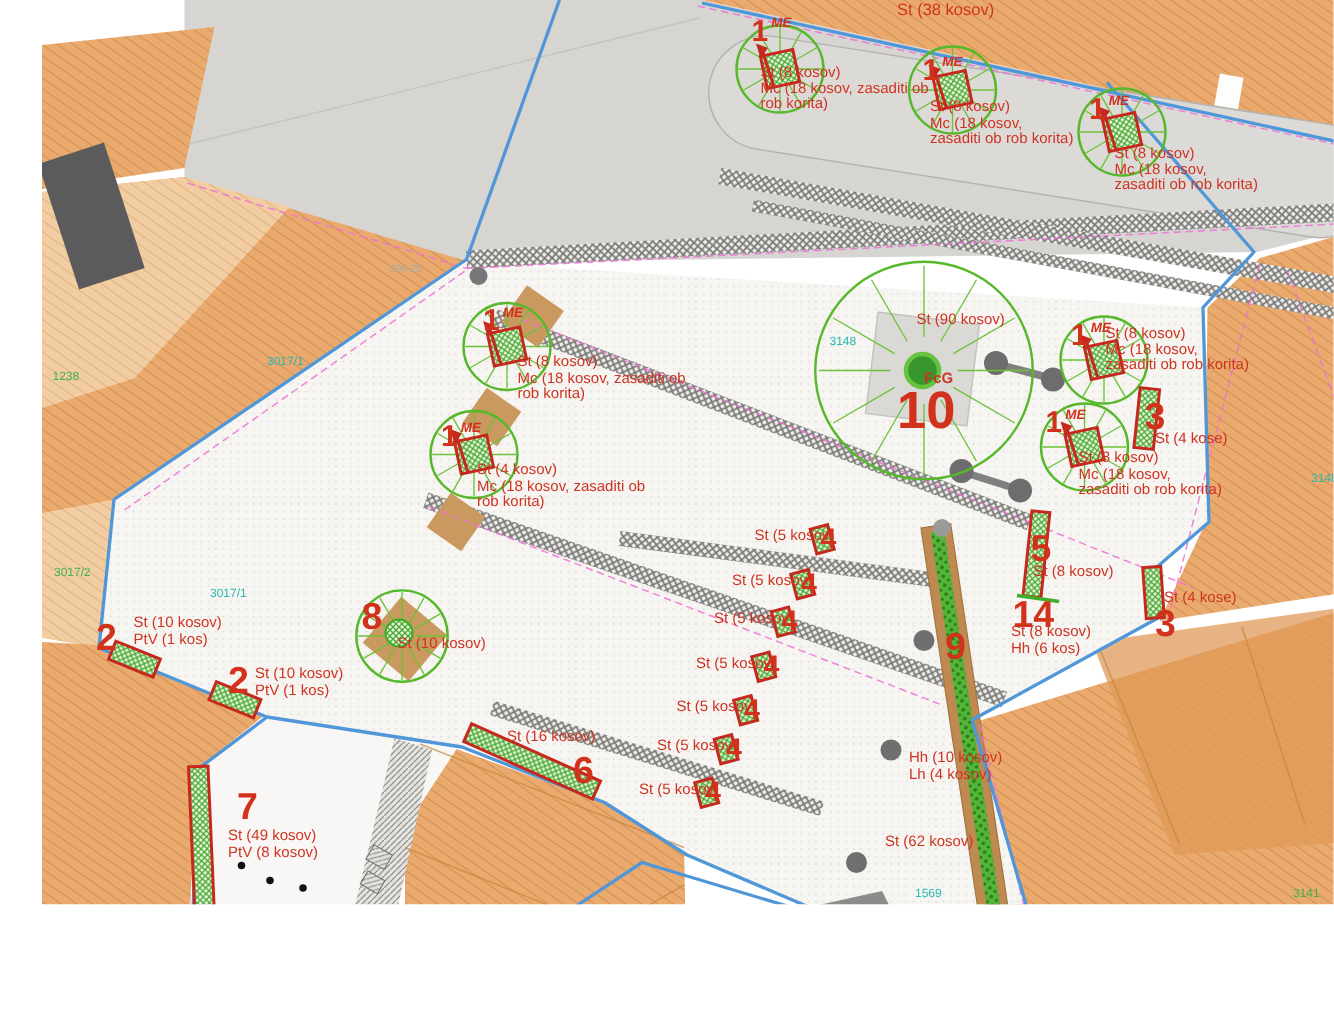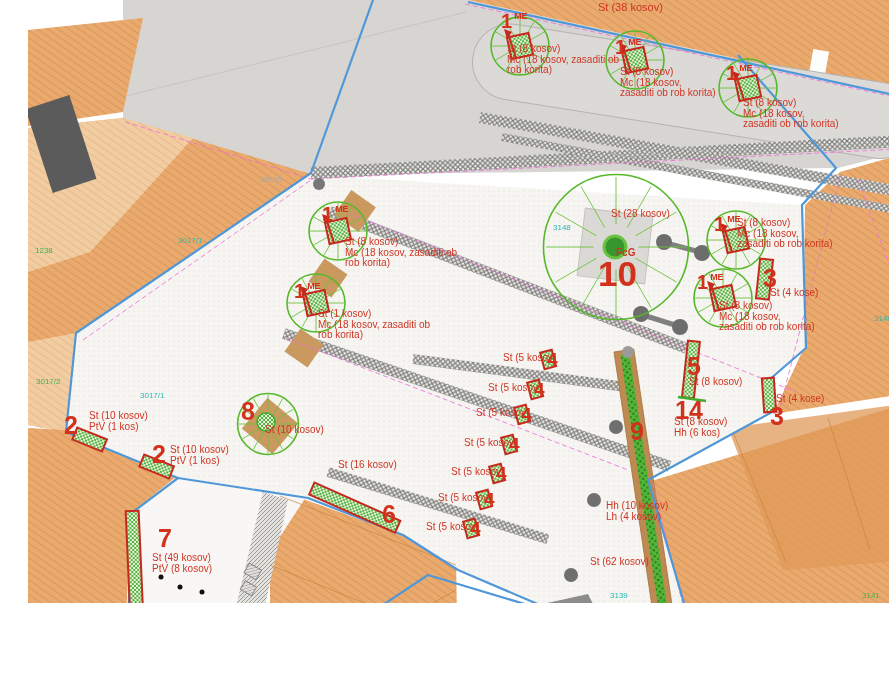--- a/index.html
+++ b/index.html
@@ -5,21 +5,21 @@
   html,body{margin:0;padding:0;background:#fff;}
   #plan{position:relative;width:889px;height:603px;overflow:hidden;background:#fff;
         font-family:"Liberation Sans",sans-serif;margin-left:28px;}
   #base{position:absolute;left:0;top:0;z-index:1;}
   .lab{position:absolute;color:#cf3423;font-size:10px;line-height:10.5px;white-space:nowrap;z-index:6;}
   .num{position:absolute;color:#d2321c;font-weight:700;line-height:1;z-index:6;white-space:nowrap;}
   .tnum{font-size:20px;}
   .bignum{font-size:25px;}
   .hugenum{font-size:35px;}
   .smallnum{font-size:19px;}
-  .tcode{font-size:9px;font-weight:700;vertical-align:9px;margin-left:2px;}
+  .tcode{font-size:9px;font-weight:700;vertical-align:9px;margin-left:2px;font-style:italic;}
   .parcel{position:absolute;font-size:8px;color:#29b8b2;z-index:6;white-space:nowrap;}
   .parcel.green{color:#3db54b;}
   .elev{position:absolute;font-size:7px;color:#a8a8a4;z-index:6;white-space:nowrap;}
 </style>
 </head>
 <body>
 
 <div id="plan">
 
 <svg id="base" width="889" height="675" viewBox="0 0 889 675">
@@ -249,40 +249,40 @@
 
 <div class="num tnum" style="left:294px;top:204px"><span>1</span><span class="tcode">ME</span></div>
 <div class="lab" style="left:317px;top:237px">
   <div>St (8 kosov)</div>
       <div>Mc (18 kosov, zasaditi ob</div>
       <div>rob korita)</div>
 </div>
 
 <div class="num tnum" style="left:266px;top:281px"><span>1</span><span class="tcode">ME</span></div>
 <div class="lab" style="left:290px;top:309px">
-  <div>St (1 kosov)</div>
+  <div>St (4 kosov)</div>
       <div>Mc (18 kosov, zasaditi ob</div>
       <div>rob korita)</div>
 </div>
 
 <div class="num tnum" style="left:686px;top:214px"><span>1</span><span class="tcode">ME</span></div>
 <div class="lab" style="left:709px;top:218px">
   <div>St (8 kosov)</div>
       <div>Mc (18 kosov,</div>
       <div>zasaditi ob rob korita)</div>
 </div>
 
 <div class="num tnum" style="left:669px;top:272px"><span>1</span><span class="tcode">ME</span></div>
 <div class="lab" style="left:691px;top:301px">
   <div>St (8 kosov)</div>
       <div>Mc (18 kosov,</div>
       <div>zasaditi ob rob korita)</div>
 </div>
 
-<div class="lab" style="left:583px;top:209px">St (28 kosov)</div>
+<div class="lab" style="left:583px;top:209px">St (90 kosov)</div>
 <div class="lab" style="left:588px;top:248px;font-weight:700">FcG</div>
 <div class="num hugenum" style="left:570px;top:256px">10</div>
 
 <div class="num bignum" style="left:213px;top:399px">8</div>
 <div class="lab" style="left:237px;top:425px">St (10 kosov)</div>
 
 <div class="num bignum" style="left:36px;top:413px">2</div>
 <div class="lab" style="left:61px;top:411px">
   <div>St (10 kosov)</div>
       <div>PtV (1 kos)</div>
@@ -309,21 +309,21 @@
 
 <div class="num bignum" style="left:602px;top:419px">9</div>
 
 <div class="lab" style="left:578px;top:501px">
   <div>Hh (10 kosov)</div>
       <div>Lh (4 kosov)</div>
 </div>
 <div class="lab" style="left:562px;top:557px">St (62 kosov)</div>
 
 <div class="num bignum" style="left:354px;top:502px">6</div>
-<div class="lab" style="left:310px;top:460px">St (16 kosov)</div>
+<div class="lab" style="left:310px;top:487px">St (16 kosov)</div>
 
 <div class="num bignum" style="left:130px;top:526px">7</div>
 <div class="lab" style="left:124px;top:553px">
   <div>St (49 kosov)</div>
       <div>PtV (8 kosov)</div>
 </div>
 
 <div class="lab" style="left:475px;top:353px">St (5 kosov)</div>
 <div class="num smallnum" style="left:519px;top:350px">4</div>
 <div class="lab" style="left:460px;top:383px">St (5 kosov)</div>
@@ -338,20 +338,20 @@
 <div class="num smallnum" style="left:456px;top:490px">4</div>
 <div class="lab" style="left:398px;top:522px">St (5 kosov)</div>
 <div class="num smallnum" style="left:442px;top:519px">4</div>
 
 <span class="parcel green" style="left:7px;top:246px">1238</span>
 <span class="parcel green" style="left:8px;top:377px">3017/2</span>
 <span class="parcel" style="left:150px;top:236px">3017/1</span>
 <span class="parcel" style="left:112px;top:391px">3017/1</span>
 <span class="parcel" style="left:525px;top:223px">3148</span>
 <span class="parcel" style="left:846px;top:314px">3148</span>
-<span class="parcel" style="left:582px;top:591px">3139</span>
+<span class="parcel" style="left:582px;top:591px">1569</span>
 <span class="parcel" style="left:534px;top:643px">2580</span>
 <span class="parcel green" style="left:834px;top:591px">3141</span>
 
 <span class="elev" style="left:232px;top:176px">399.25</span>
 <span class="elev" style="left:28px;top:650px">399.65</span>
 
 </div>
 
 </body></html>

